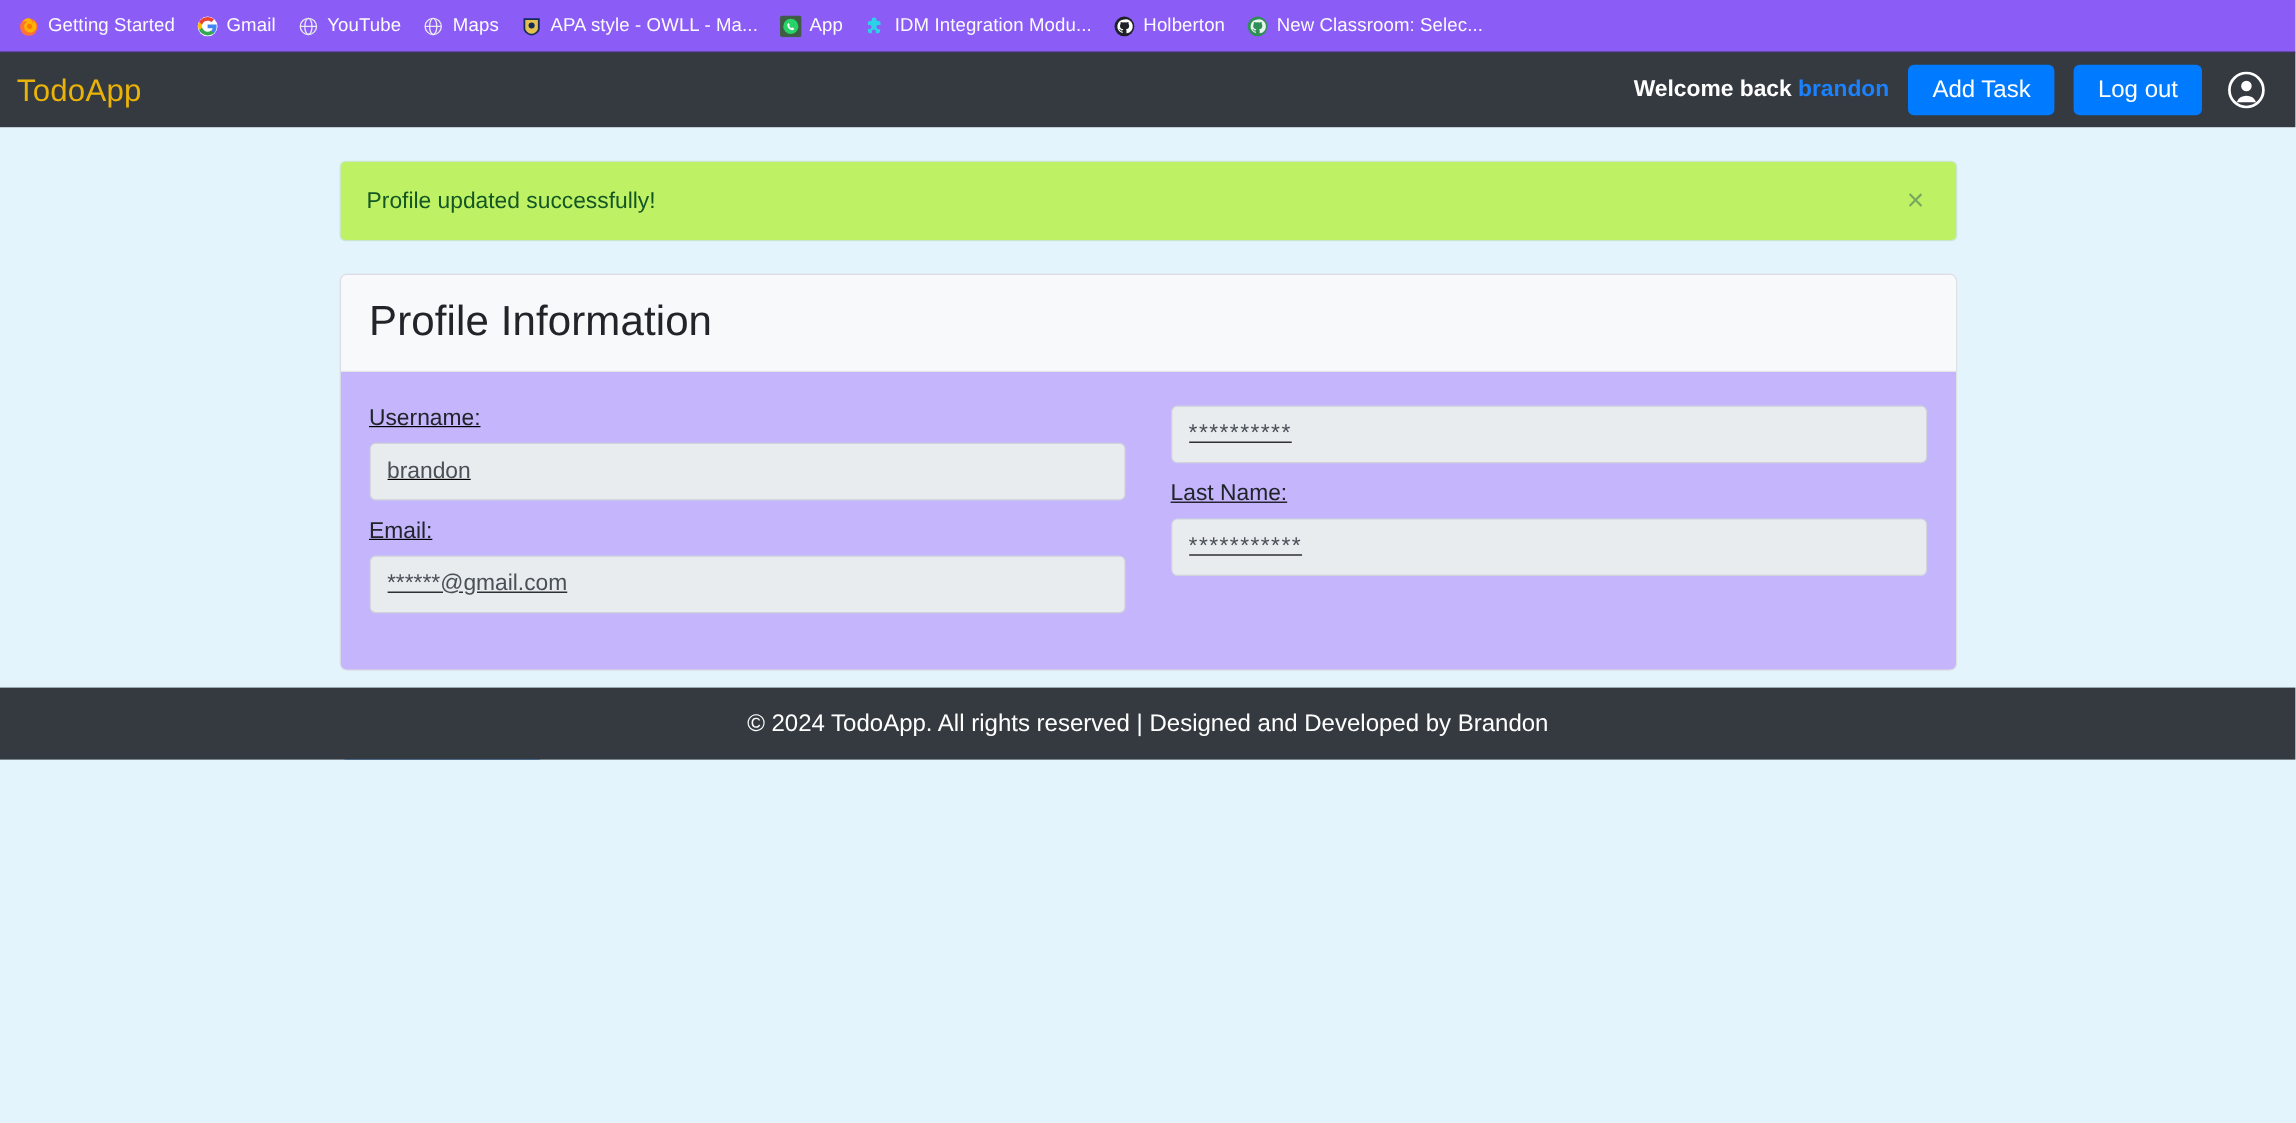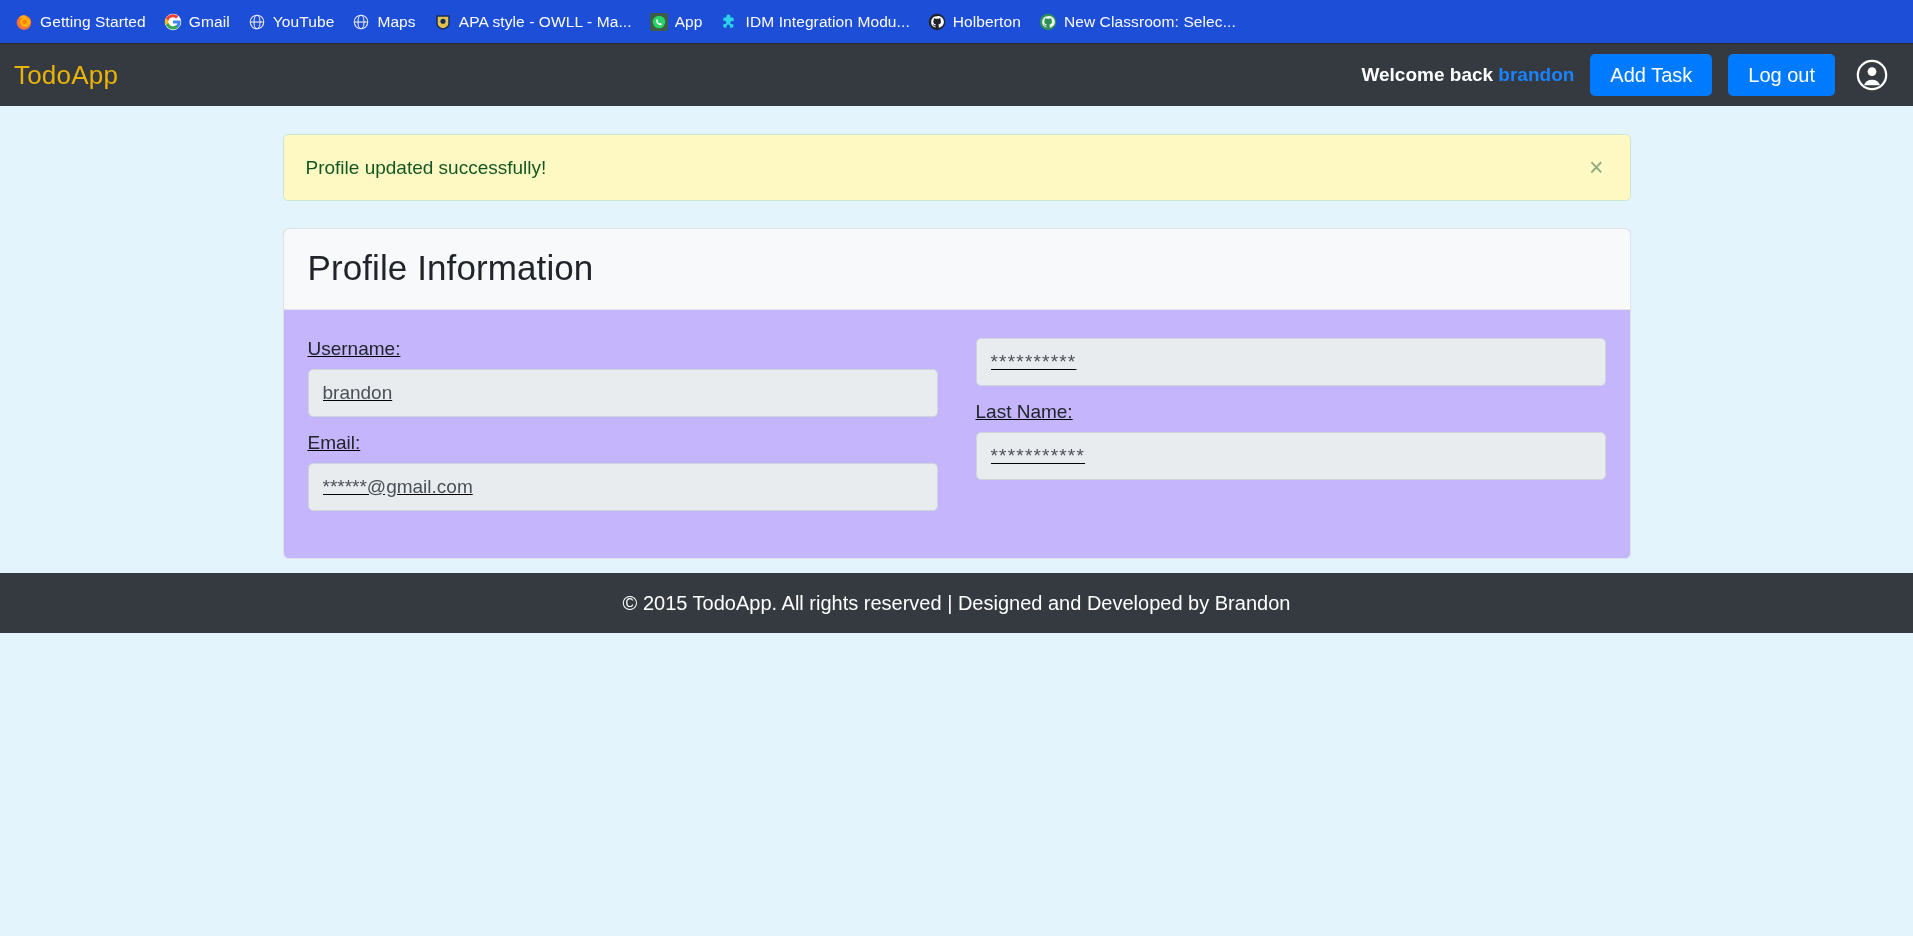--- a/index.html
+++ b/index.html
@@ -8,21 +8,21 @@
     margin: 0; padding: 0;
     width: 1913px; height: 936px;
     overflow: hidden;
     font-family: "Liberation Sans", sans-serif;
   }
   body { background: #e3f4fc; }
 
   
   .bookmarks-bar {
     height: 44px;
-    background: #1d4ed8;
+    background: #8b5cf6;
     display: flex;
     align-items: center;
     padding: 0 6px;
     gap: 0px;
     border-bottom: 1px solid #2b2a33;
     position: relative;
   }
   .bookmark {
     display: flex;
     align-items: center;
@@ -97,21 +97,21 @@
     position: relative;
   }
   .container {
     width: 1348px;
     margin: 0 auto;
     padding-top: 28px;
   }
 
   
   .alert {
-    background: #fef9c3;
+    background: #bef264;
     border: 1px solid #c9e6d0;
     border-radius: 5px;
     padding: 20px 22px;
     display: flex;
     align-items: center;
     color: #155724;
     font-size: 19px;
     margin-bottom: 27px;
     position: relative;
   }
@@ -361,15 +361,15 @@
       </div>
     </div>
 
     <div class="actions">
       <button class="btn btn-update">Update Profile</button>
     </div>
 
   </div>
 
   <div class="footer">
-    <span>© 2015 TodoApp. All rights reserved | Designed and Developed by Brandon</span>
+    <span>© 2024 TodoApp. All rights reserved | Designed and Developed by Brandon</span>
   </div>
 </div>
 
 </body></html>

